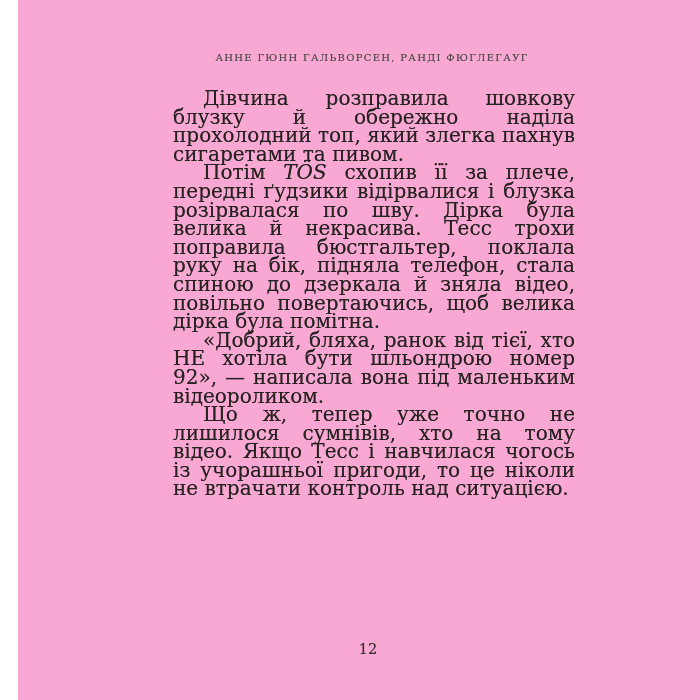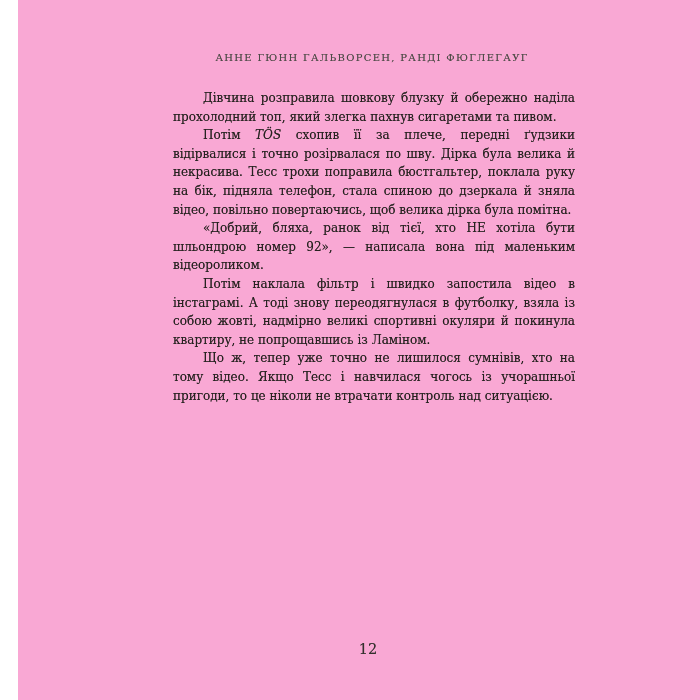--- a/index.html
+++ b/index.html
@@ -28,21 +28,21 @@
       color: #4d4a46;
       text-transform: uppercase;
       white-space: nowrap;
       text-shadow: 0 0 0.5px rgba(77, 74, 70, 0.55);
     }
     .text-block {
       position: absolute;
       top: 89px;
       left: 155px;
       width: 402px;
-      font-size: 12px;
+      font-size: 20px;
       line-height: 18.6px;
       text-align: justify;
       color: #262220;
       text-shadow: 0 0 0.45px rgba(45, 40, 36, 0.6);
       -webkit-hyphens: auto;
       hyphens: auto;
     }
     .para {
       margin: 0;
       padding: 0;
@@ -65,25 +65,24 @@
 <body>
 
 <div class="scan-page">
 
   <div class="running-head">АННЕ ГЮНН ГАЛЬВОРСЕН, РАНДІ ФЮГЛЕГАУГ</div>
 
   <div class="text-block" lang="uk">
 
     <p class="para"><span>Дівчина розправила шовкову блузку й обережно наділа прохолодний топ, який злегка пахнув сигаретами та пивом.</span></p>
 
-    <p class="para"><span>Потім </span><em>TÖS</em><span> схопив її за плече, передні ґудзики відірвалися і точно розірвалася по шву. Дірка була велика й некрасива. Тесс трохи поправила бюстгальтер, поклала руку на бік, підняла телефон, стала спиною до дзеркала й зняла відео, повільно повертаючись, щоб велика дірка була помітна.</span></p>
+    <p class="para"><span>Потім </span><em>TÖS</em><span> схопив її за плече, передні ґудзики відірвалися і блузка розірвалася по шву. Дірка була велика й некрасива. Тесс трохи поправила бюстгальтер, поклала руку на бік, підняла телефон, стала спиною до дзеркала й зняла відео, повільно повертаючись, щоб велика дірка була помітна.</span></p>
 
     <p class="para"><span>«Добрий, бляха, ранок від тієї, хто НЕ хотіла бути шльондрою номер 92», — написала вона під маленьким відеороликом.</span></p>
 
-    <p class="para"><span>Потім наклала фільтр і швидко запостила відео в інстаграмі. А тоді знову переодягнулася в футболку, взяла із собою жовті, надмірно великі спортивні окуляри й покинула квартиру, не попрощавшись із Ламіном.</span></p>
 
     <p class="para"><span>Що ж, тепер уже точно не лишилося сумнівів, хто на тому відео. Якщо Тесс і навчилася чогось із учорашньої пригоди, то це ніколи не втрачати контроль над ситуацією.</span></p>
 
   </div>
 
   <div class="page-number">12</div>
 
 </div>
 
 </body></html>

